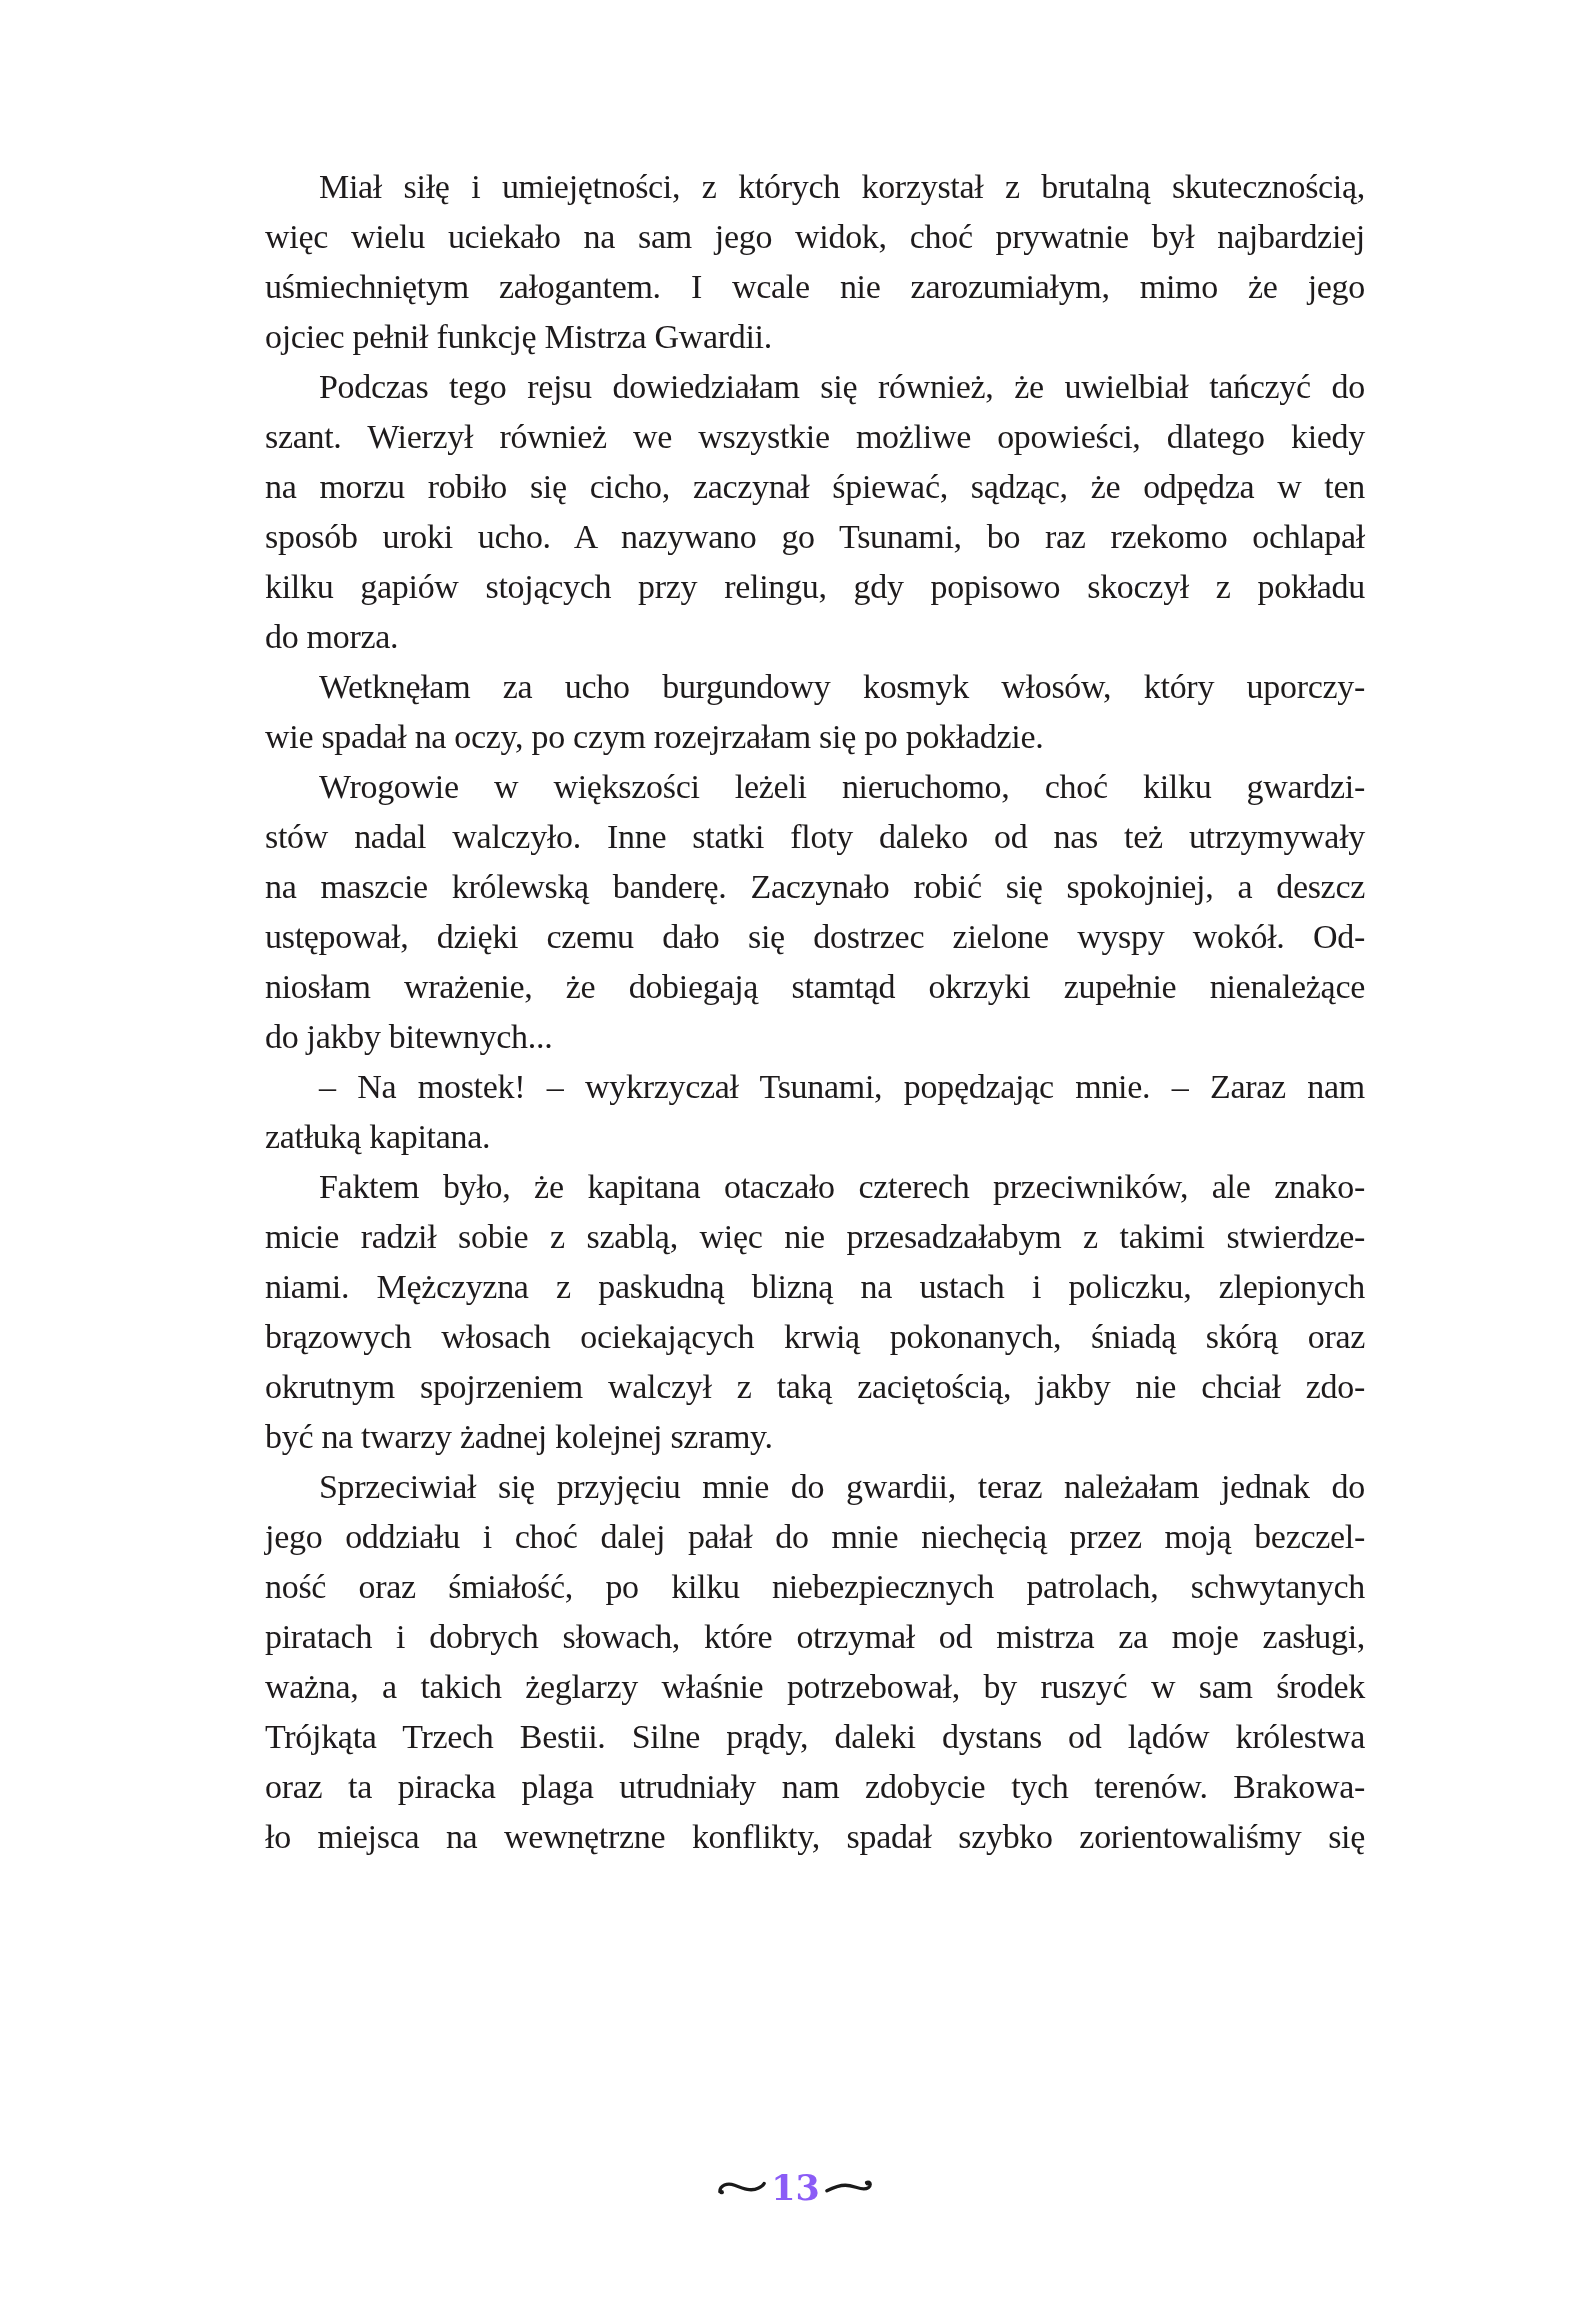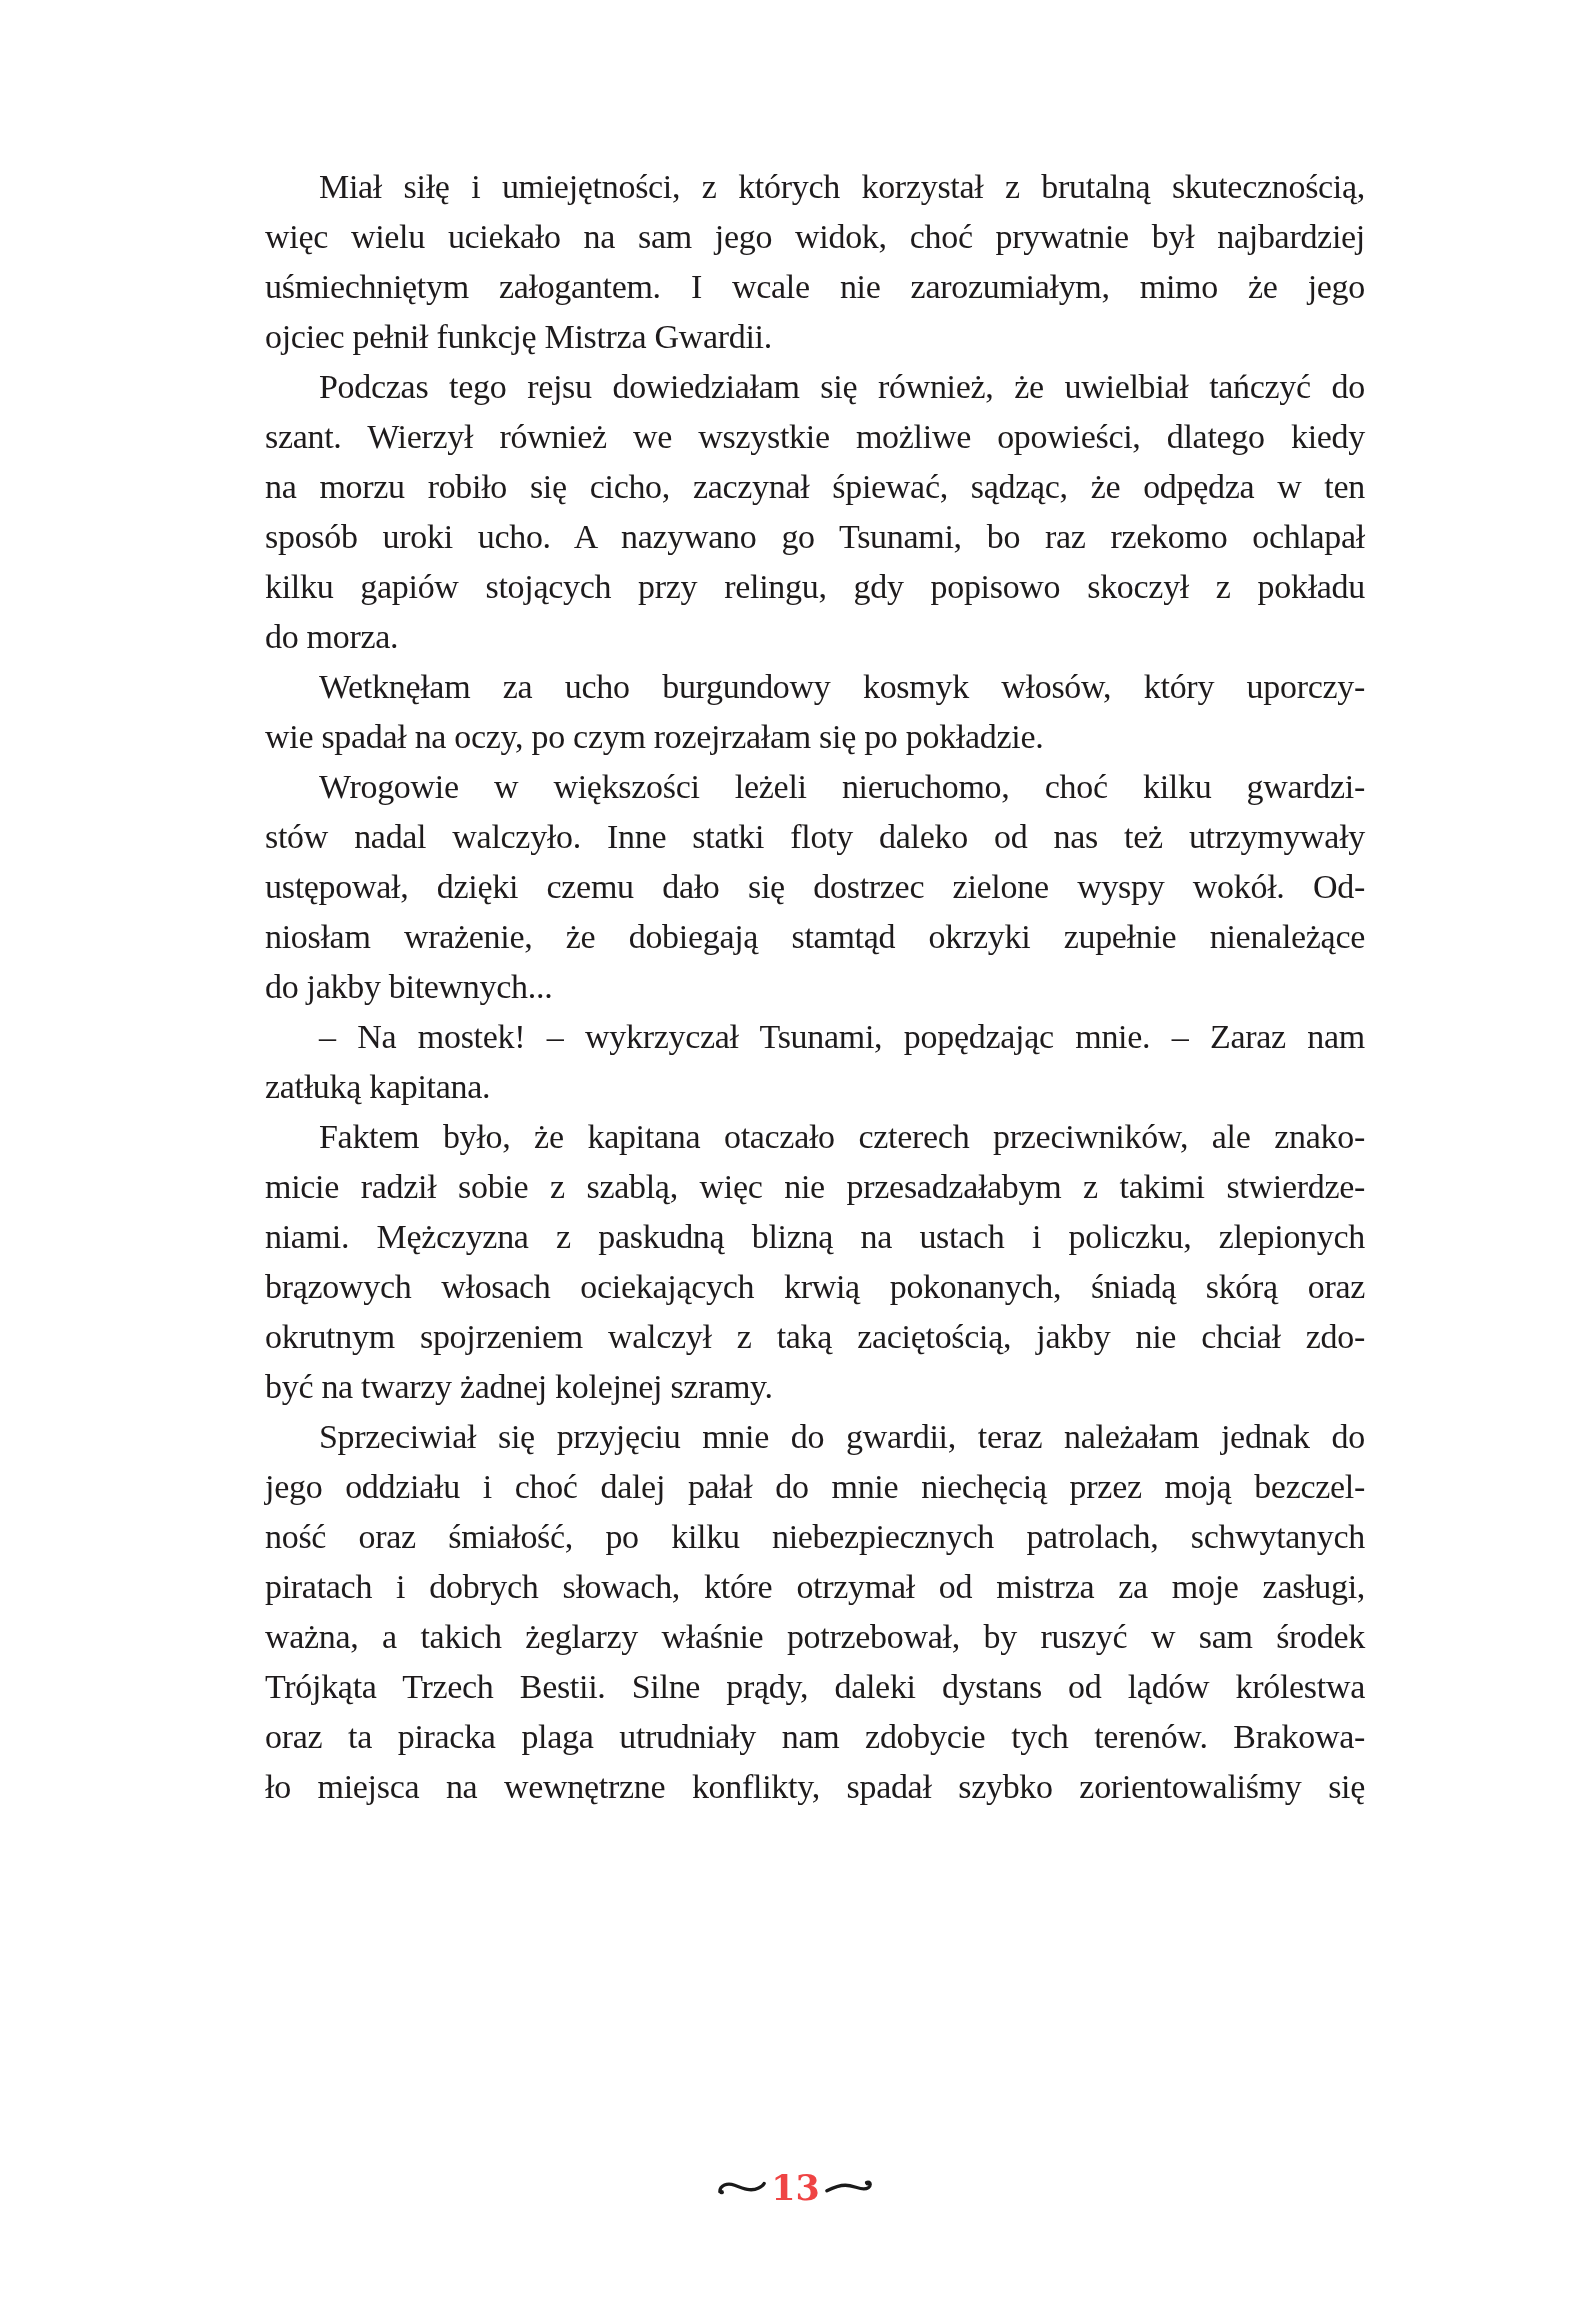--- a/index.html
+++ b/index.html
@@ -50,21 +50,21 @@
       width: 1591px;
       top: 2160px;
       height: 55px;
       display: flex;
       justify-content: center;
       align-items: center;
       gap: 3px;
       font-family: "DejaVu Serif", "Liberation Serif", serif;
       font-weight: bold;
       font-size: 35px;
-      color: #ef4444;
+      color: #8b5cf6;
     }
     .swash {
       width: 52px;
       height: 24px;
       display: inline-block;
     }
     .swash svg { width: 100%; height: 100%; display: block; }
   </style>
 </head>
 <body>
@@ -89,20 +89,21 @@
     </div>
 
     <div>
       <span class="line indent">Wetknęłam za ucho burgundowy kosmyk włosów, który uporczy-</span>
       <span class="line last">wie spadał na oczy, po czym rozejrzałam się po pokładzie.</span>
     </div>
 
     <div>
       <span class="line indent">Wrogowie w większości leżeli nieruchomo, choć kilku gwardzi-</span>
       <span class="line">stów nadal walczyło. Inne statki floty daleko od nas też utrzymywały</span>
+      <span class="line">na maszcie królewską banderę. Zaczynało robić się spokojniej, a deszcz</span>
       <span class="line">ustępował, dzięki czemu dało się dostrzec zielone wyspy wokół. Od-</span>
       <span class="line">niosłam wrażenie, że dobiegają stamtąd okrzyki zupełnie nienależące</span>
       <span class="line last">do jakby bitewnych...</span>
     </div>
 
     <div>
       <span class="line indent">– Na mostek! – wykrzyczał Tsunami, popędzając mnie. – Zaraz nam</span>
       <span class="line last">zatłuką kapitana.</span>
     </div>
 

